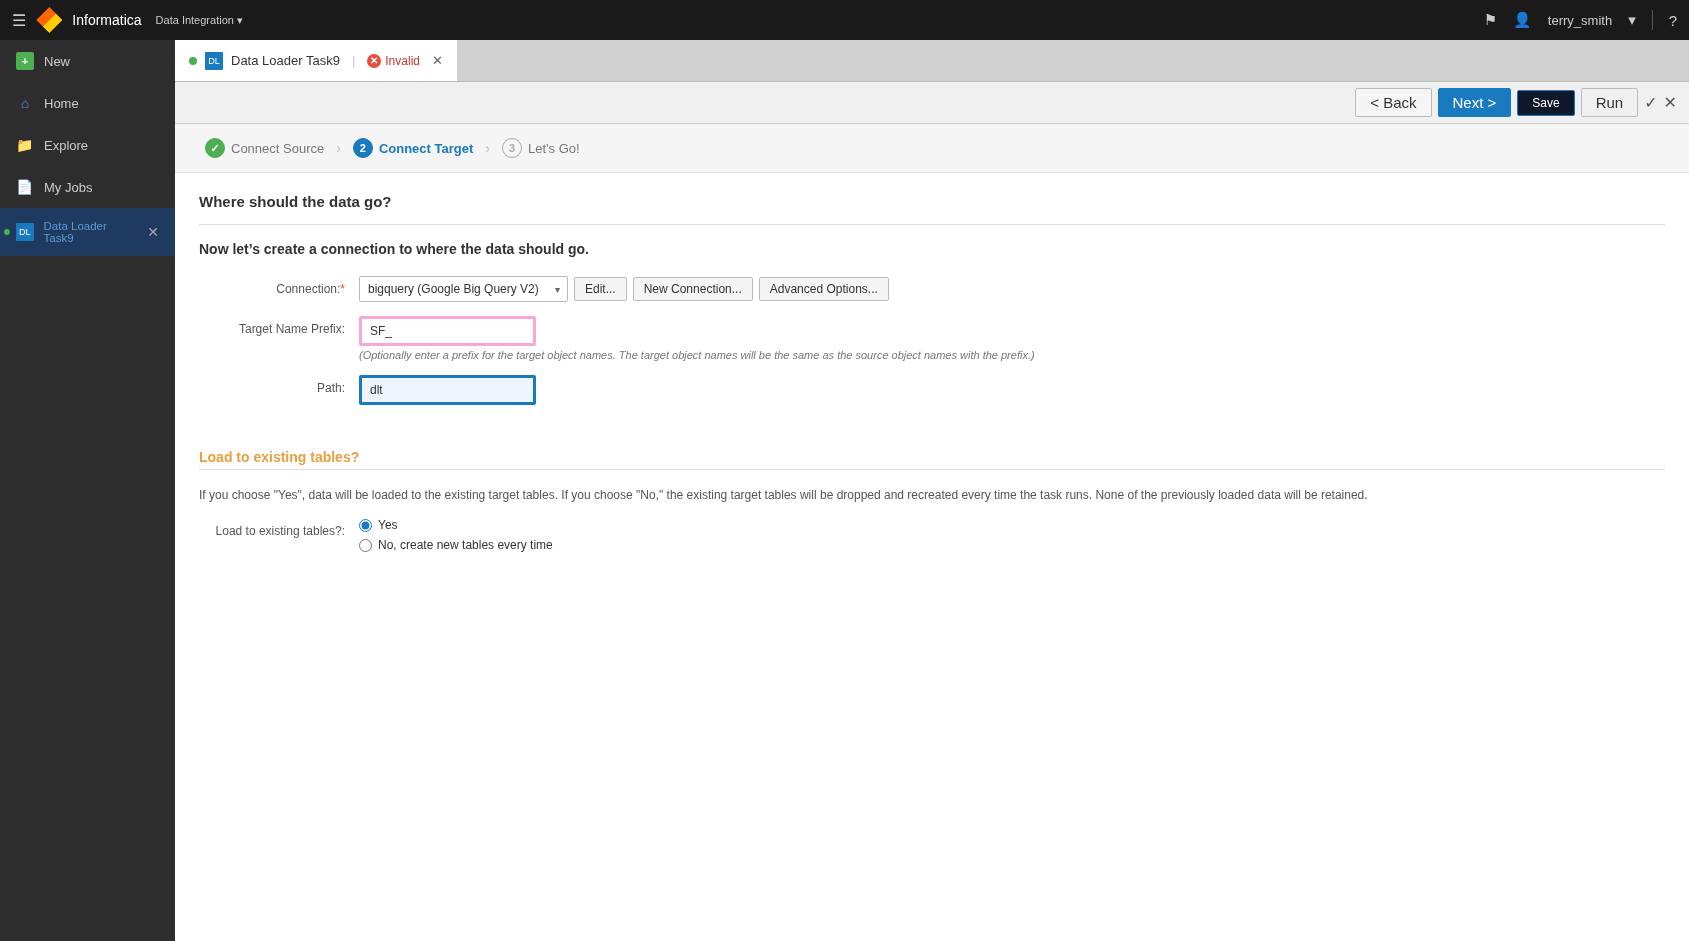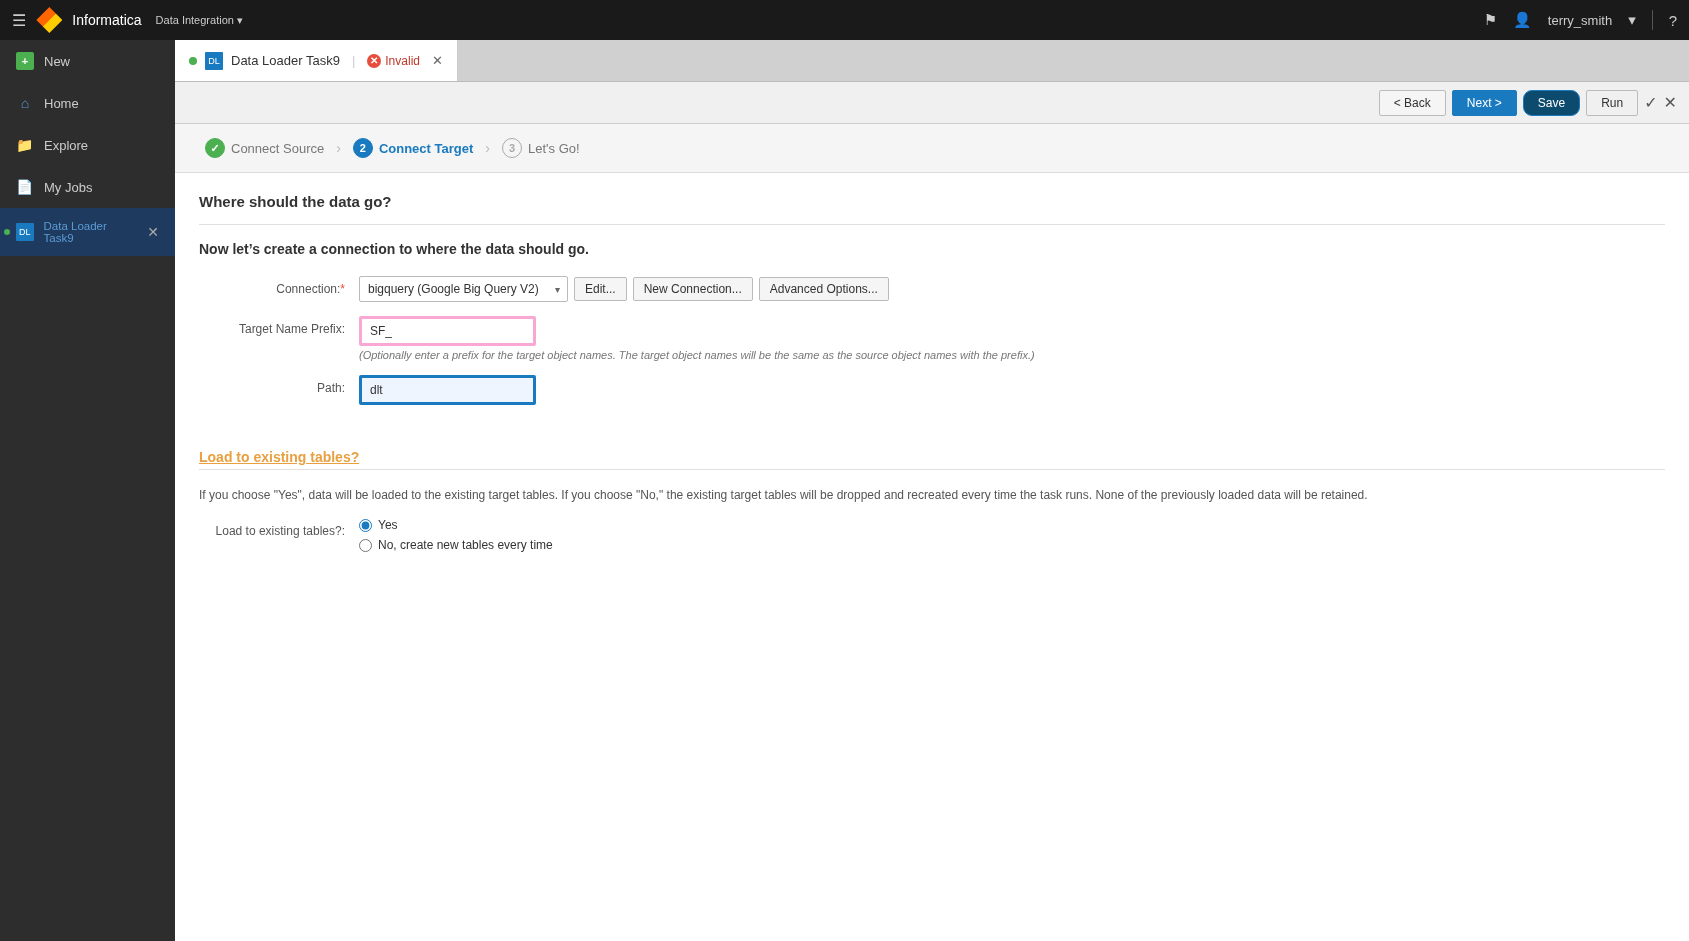--- a/index.html
+++ b/index.html
@@ -141,40 +141,40 @@
       background: #f0f0f0;
       display: flex;
       align-items: center;
       justify-content: flex-end;
       padding: 0 12px;
       gap: 6px;
       border-bottom: 1px solid #ccc;
     }
     .btn {
       padding: 5px 14px;
-      font-size: 12px;
+      font-size: 15px;
       border: 1px solid #bbb;
       background: #f5f5f5;
       cursor: pointer;
       border-radius: 2px;
       color: #333;
     }
     .btn-primary {
       background: #1a7abf;
       color: #fff;
       border-color: #1a7abf;
     }
     .btn-save {
-      background: #0c4a6e;
+      background: #0f172a;
       color: #fff;
       border-color: #1a7abf;
       padding: 5px 14px;
       font-size: 12px;
       cursor: pointer;
-      border-radius: 9px;
+      border-radius: 2px;
     }
     .btn-run {
       background: #f0f0f0;
       color: #333;
       border: 1px solid #bbb;
     }
     .toolbar-icon-btn {
       background: none; border: none; cursor: pointer; font-size: 16px; color: #555;
     }
 
@@ -282,21 +282,20 @@
       margin-top: 3px;
       font-style: italic;
     }
 
     .load-section-title {
       font-size: 14px;
       color: #e8a040;
       font-weight: bold;
       margin-bottom: 4px;
       cursor: pointer;
-      text-decoration: underline;
     }
 
     .load-description {
       font-size: 12px;
       color: #555;
       margin-bottom: 14px;
       line-height: 1.5;
     }
 
     .radio-group { display: flex; flex-direction: column; gap: 6px; }

